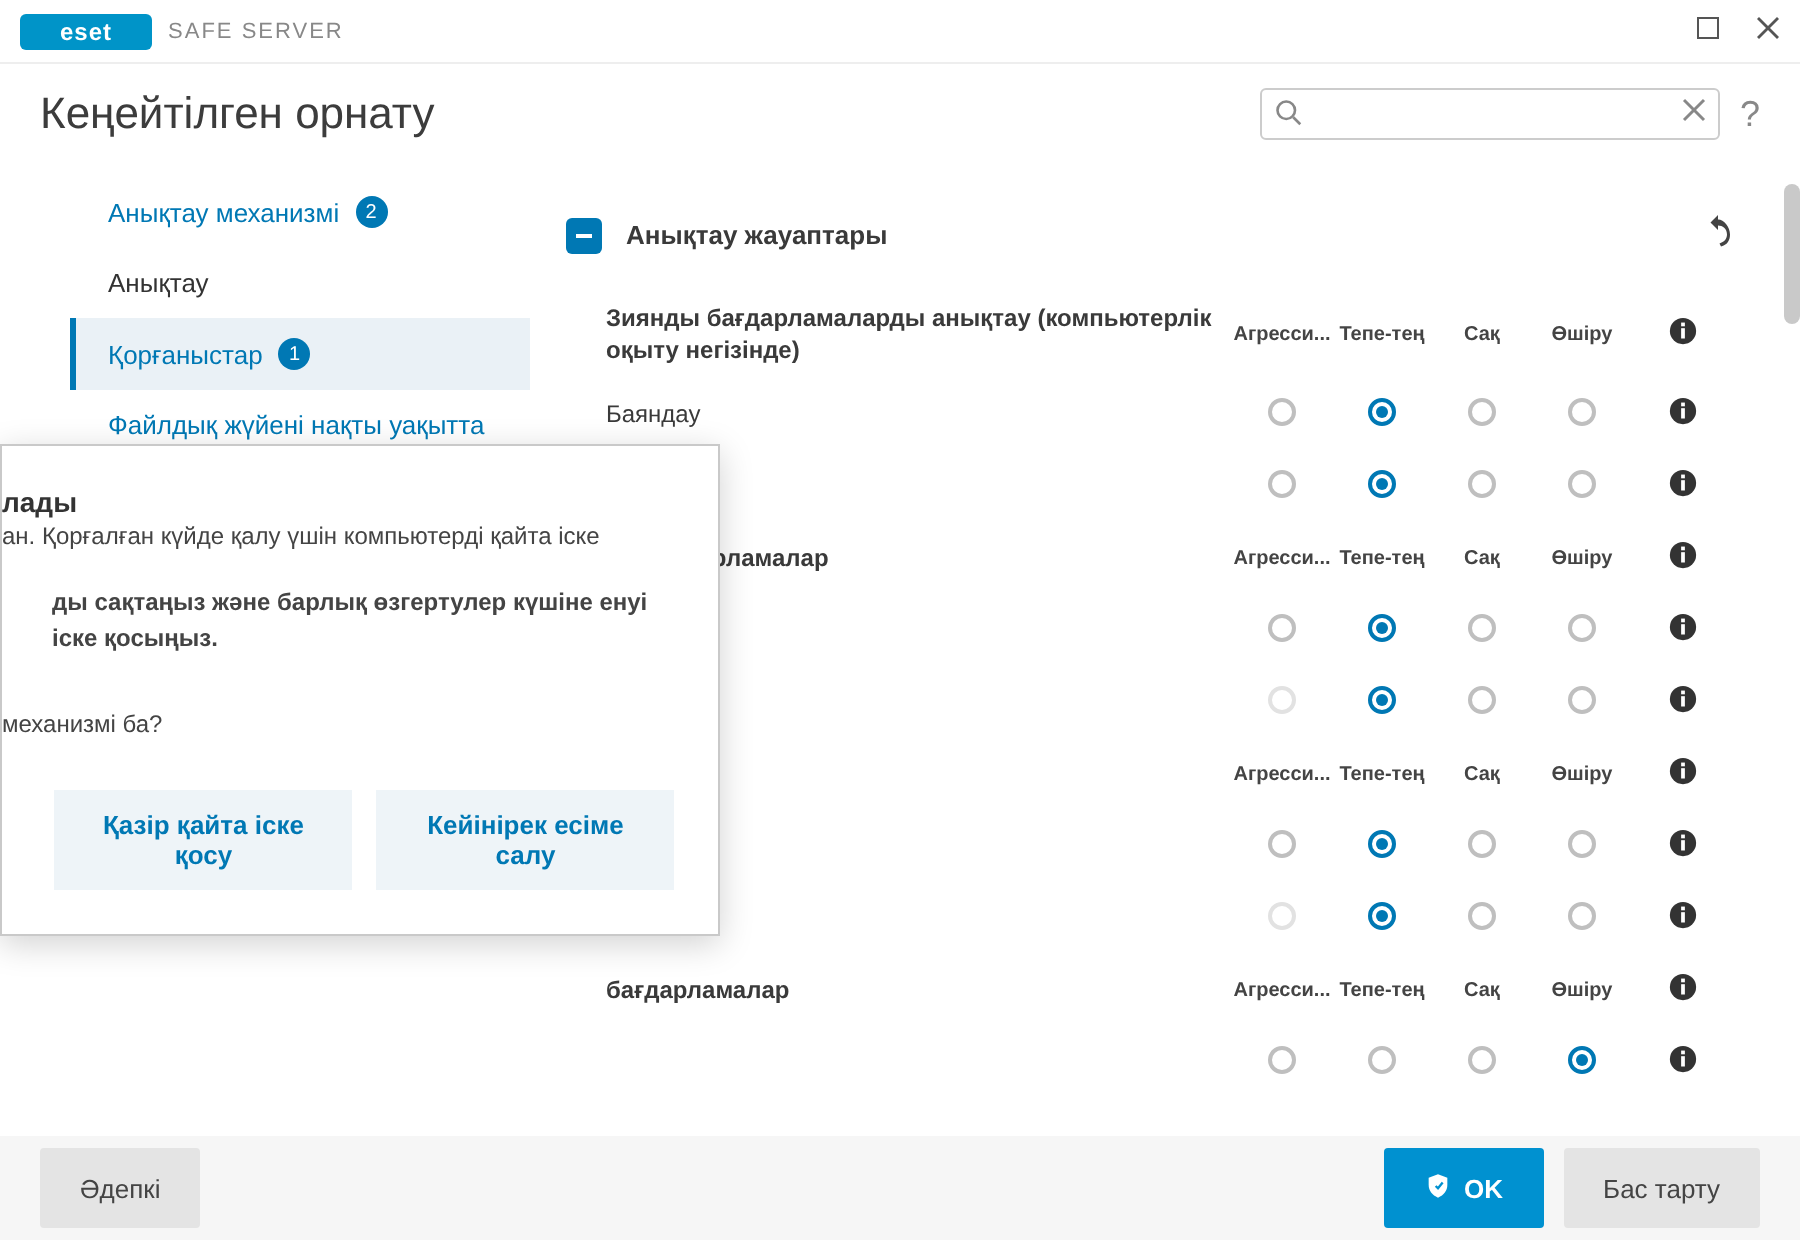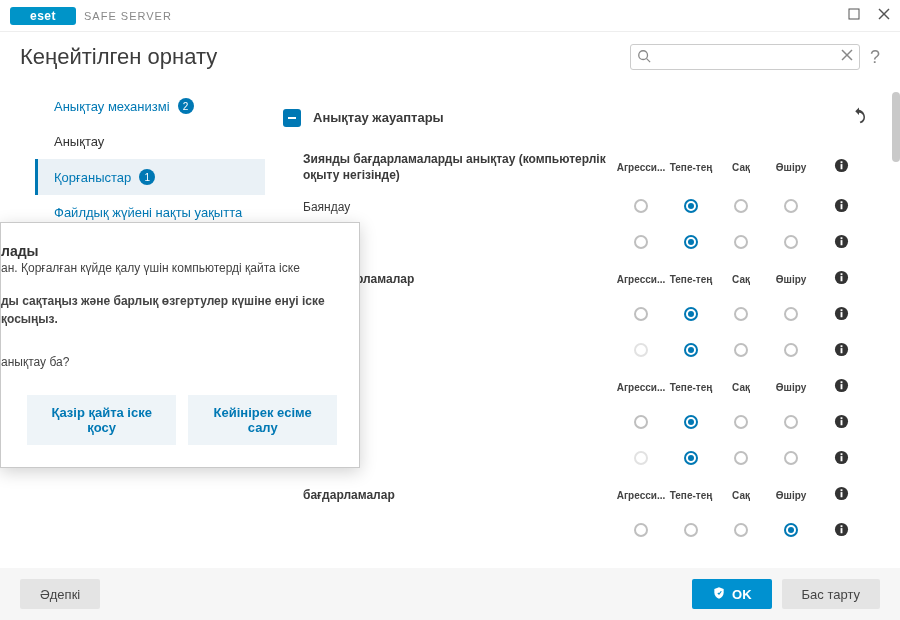--- a/index.html
+++ b/index.html
@@ -38,30 +38,30 @@
     .cols { display: flex; align-items: flex-end; gap: 0; }
     .col { width: 50px; text-align: center; font-size: 10px; color: #444; }
     .col.h { font-weight: 700; }
     .radio { width: 14px; height: 14px; border: 2px solid #bfbfbf; border-radius: 50%; display: inline-block; background: #fff; position: relative; cursor: pointer; }
     .radio.on { border-color: #0078b4; }
     .radio.on::after { content: ""; position: absolute; width: 6px; height: 6px; background: #0078b4; border-radius: 50%; top: 2px; left: 2px; }
     .radio.dis { border-color: #e2e2e2; cursor: default; }
     .info { width: 50px; text-align: center; }
     .info svg { width: 15px; height: 15px; }
     .footer { position: absolute; bottom: 0; left: 0; right: 0; height: 52px; background: #f6f6f6; display: flex; align-items: center; padding: 0 20px; gap: 10px; }
-    .btn { height: 30px; padding: 0 20px; border: none; border-radius: 2px; font-size: 13px; cursor: pointer; }
+    .btn { height: 40px; padding: 0 20px; border: none; border-radius: 2px; font-size: 13px; cursor: pointer; }
     .btn-default { background: #e4e4e4; color: #444; }
     .btn-ok { background: #0091d0; color: #fff; font-weight: 700; display: inline-flex; align-items: center; gap: 6px; }
     .btn-cancel { background: #e4e4e4; color: #444; }
     .spacer { flex: 1; }
     
     .dialog { position: absolute; top: 222px; left: 0; width: 360px; background: #fff; border: 1px solid #c9c9c9; box-shadow: 0 4px 16px rgba(0,0,0,.18); padding: 20px 22px 22px 0; }
     .dialog .dtitle { font-weight: 700; font-size: 14px; color: #333; padding-left: 0; }
     .dialog p { font-size: 12px; color: #444; line-height: 1.55; }
-    .dialog p.b { font-weight: 700; margin-top: 14px; }
+    .dialog p.b { font-weight: 700; margin-top: 14px; margin-left: 25px; }
     .dialog p.q { margin-top: 24px; }
     .dialog .dbuttons { margin-top: 24px; display: flex; gap: 12px; justify-content: flex-start; padding-left: 26px; }
     .dialog .dbtn { background: #eef4f8; color: #0078b4; border: none; padding: 10px 14px; font-size: 13px; font-weight: 600; cursor: pointer; }
     .dialog .stray { position: absolute; bottom: -24px; left: 8px; font-size: 12px; color: #333; }
   </style>
 </head>
 <body>
 
 <div class="titlebar">
   <span class="logo">eset</span>
@@ -311,19 +311,19 @@
     </span>
     <span>OK</span>
   </button>
   <button class="btn btn-cancel">Бас тарту</button>
 </div>
 
 <div class="dialog">
   <div class="dtitle">лады</div>
   <p>ан. Қорғалған күйде қалу үшін компьютерді қайта іске</p>
   <p class="b">ды сақтаңыз және барлық өзгертулер күшіне енуі іске қосыңыз.</p>
-  <p class="q">анықтау ба?</p>
+  <p class="q">механизмі ба?</p>
   <div class="dbuttons">
     <button class="dbtn">Қазір қайта іске қосу</button>
     <button class="dbtn">Кейінірек есіме салу</button>
   </div>
   <span class="stray"></span>
 </div>
 
 </body></html>

